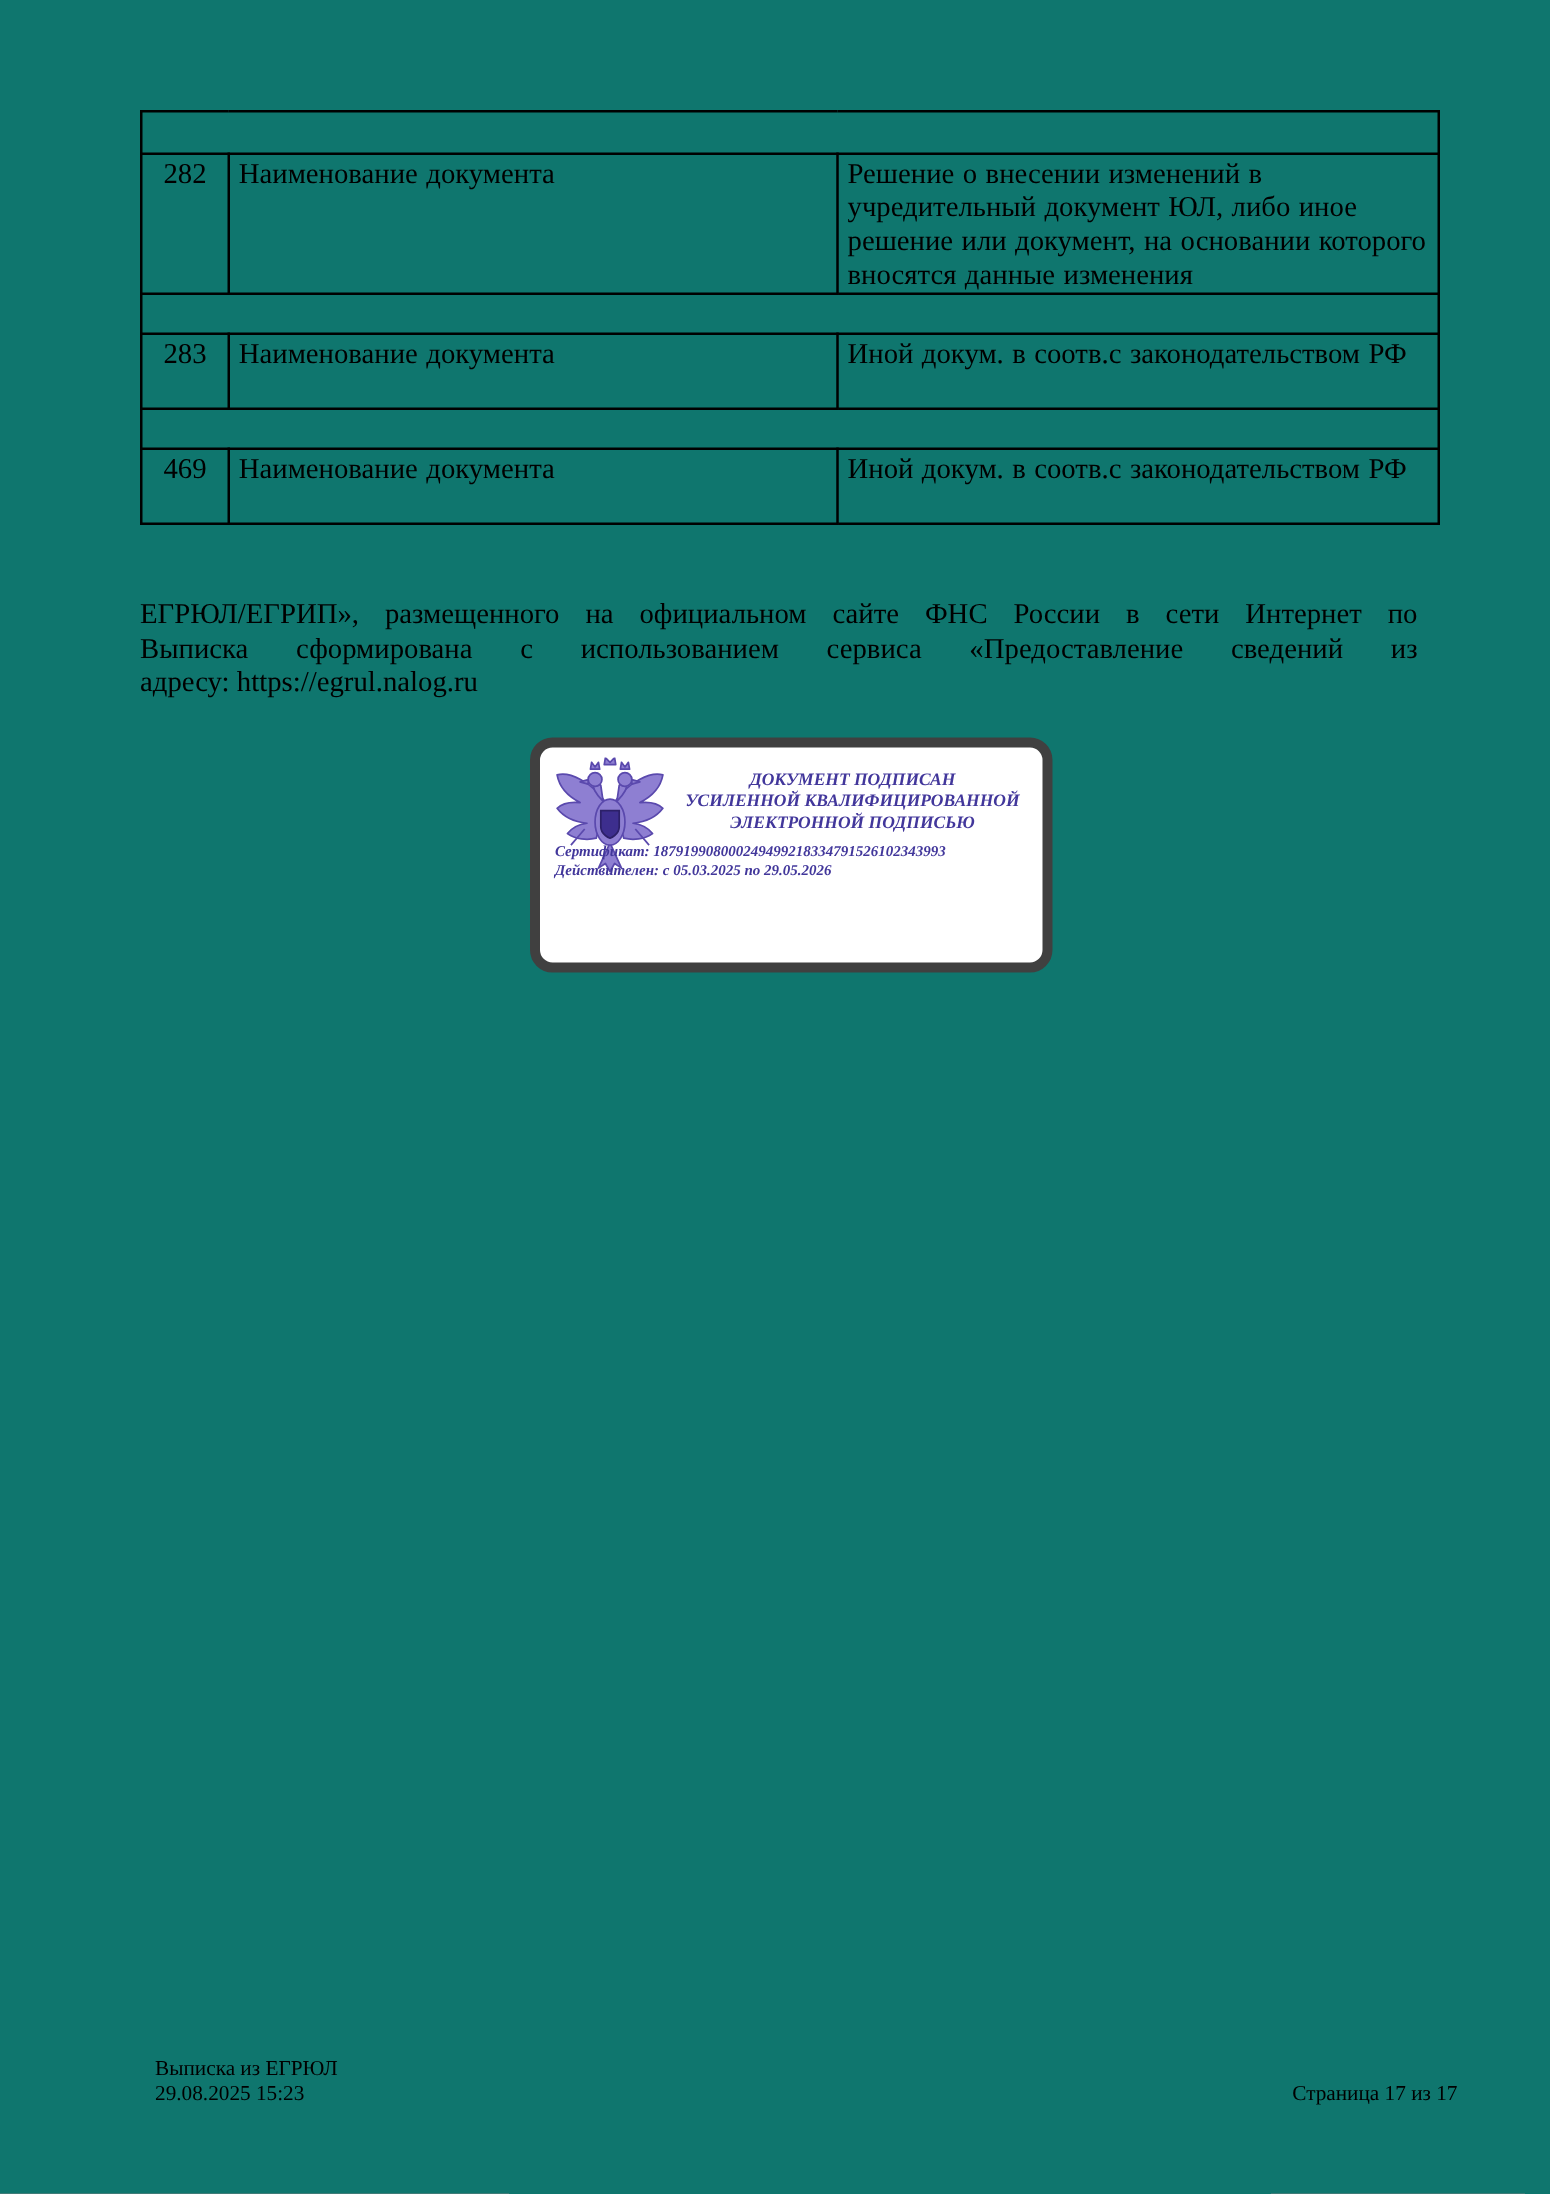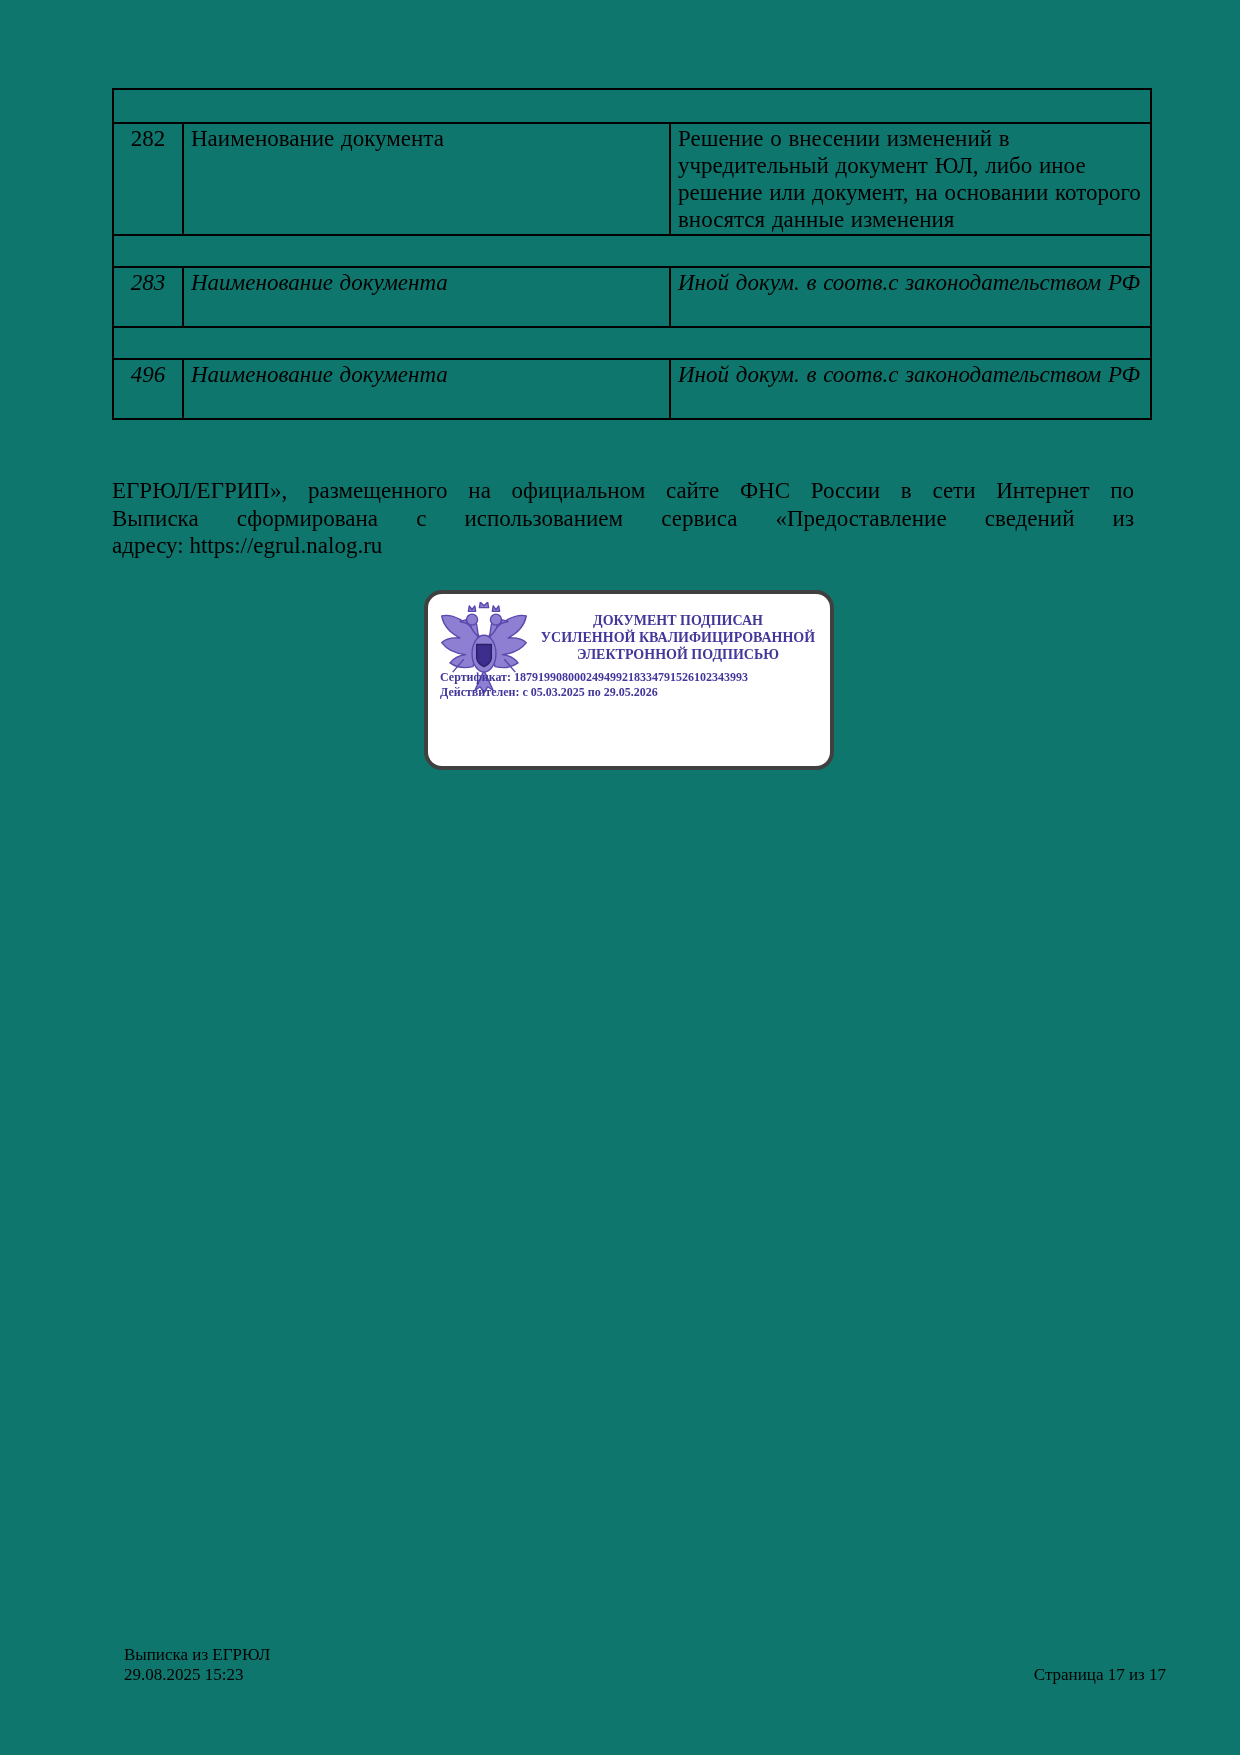--- a/index.html
+++ b/index.html
@@ -15,32 +15,32 @@
     font-size:23px;line-height:27px;
   }
   table.doc td{border:2px solid #000;vertical-align:top;padding:1px 7px;word-spacing:1px;}
   table.doc col.c-num{width:70px;}
   table.doc col.c-label{width:487px;}
   table.doc col.c-value{width:481px;}
   td.num{text-align:center;padding-left:2px;padding-right:2px;}
   tr.spacer td{height:30px;padding:0;}
   tr.spacer.first td{height:32px;}
   tr.r-tall td{height:106px;}
-  tr.r-short td{height:56px;font-style:italic;}
+  tr.r-short td{height:56px;}
   
   .note{
     position:absolute;left:112px;top:477px;width:1022px;
     font-size:23px;line-height:27.5px;
   }
   .note .jline{text-align:justify;text-align-last:justify;}
   .note .lastline{text-align:left;}
   
   .stamp{
     position:absolute;left:424px;top:590px;width:402px;height:172px;
-    border:4px solid #404040;border-radius:18px;color:#42379b;background:#fff;
+    border:8px solid #404040;border-radius:18px;color:#42379b;background:#fff;font-style:italic;
   }
   .stamp-eagle{position:absolute;left:10px;top:8px;width:92px;height:96px;}
   .stamp-title{
     position:absolute;left:108px;top:18px;width:284px;text-align:center;
     font-weight:bold;font-size:14px;line-height:17px;
   }
   .stamp-details{
     position:absolute;left:12px;top:76px;width:386px;
     font-weight:bold;font-size:12px;line-height:15px;
   }
@@ -75,21 +75,21 @@
         </tr>
       <tr class="r-short">
         <td class="num">283</td>
         <td class="label">Наименование документа</td>
         <td class="value">Иной докум. в соотв.с законодательством РФ</td>
       </tr>
       <tr class="spacer">
           <td colspan="3"></td>
         </tr>
       <tr class="r-short">
-        <td class="num">496</td>
+        <td class="num">469</td>
         <td class="label">Наименование документа</td>
         <td class="value">Иной докум. в соотв.с законодательством РФ</td>
       </tr>
     </tbody>
   </table>
 
   <div class="note">
     <div class="jline">ЕГРЮЛ/ЕГРИП», размещенного на официальном сайте ФНС России в сети Интернет по</div>
     <div class="jline">Выписка сформирована с использованием сервиса «Предоставление сведений из</div>
     <div class="lastline">адресу: https://egrul.nalog.ru</div>

